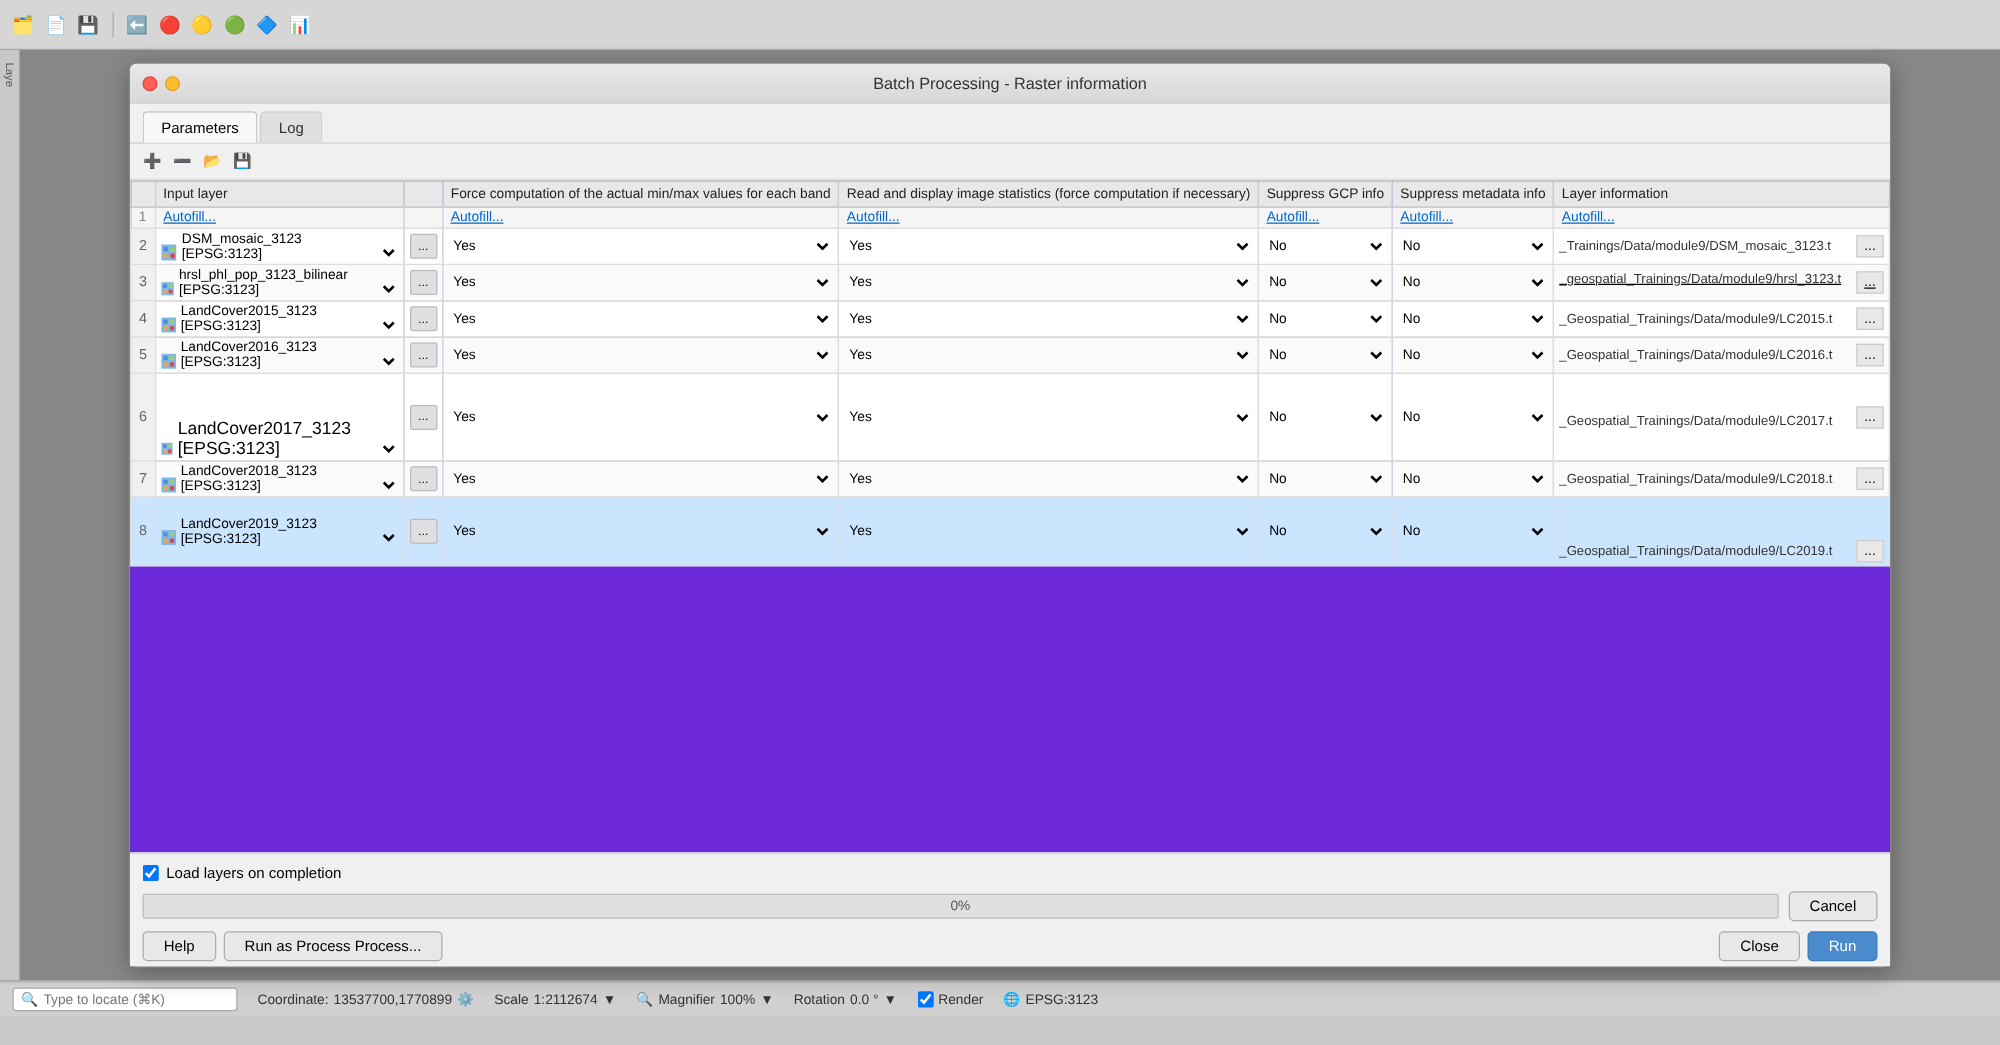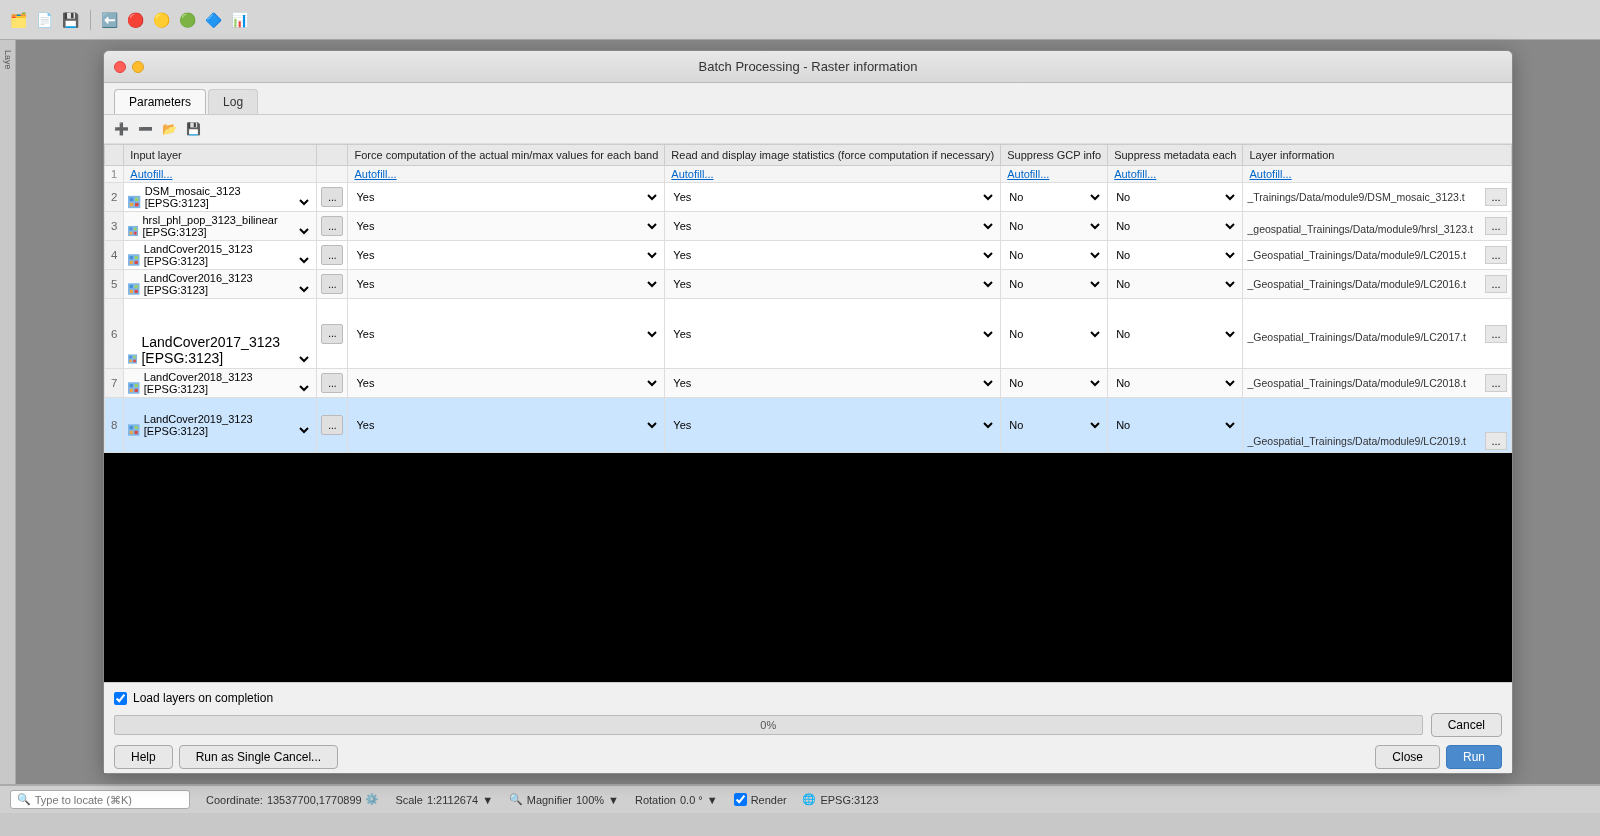--- a/index.html
+++ b/index.html
@@ -123,21 +123,21 @@
       cursor: pointer;
       border: 1px solid transparent;
       border-radius: 2px;
       font-size: 12px;
     }
 
     
     .table-container {
       flex: 1;
       overflow: auto;
-      background: #000000;
+      background: #6d28d9;
       margin: 0;
     }
 
     table {
       width: 100%;
       border-collapse: collapse;
       font-size: 11.5px;
     }
 
     thead tr th {
@@ -433,21 +433,21 @@
         <div class="table-container" style="height: 420px;">
           <table>
             <thead>
               <tr>
                 <th style="width:24px;"></th>
                 <th class="col-input-layer">Input layer</th>
                 <th style="width:24px;"></th>
                 <th class="col-force">Force computation of the actual min/max values for each band</th>
                 <th class="col-read">Read and display image statistics (force computation if necessary)</th>
                 <th class="col-suppress-gcp">Suppress GCP info</th>
-                <th class="col-suppress-meta">Suppress metadata each</th>
+                <th class="col-suppress-meta">Suppress metadata info</th>
                 <th class="col-layer-info">Layer information</th>
               </tr>
 
               <tr class="autofill-row">
                 <td>1</td>
                 <td><span class="autofill-link">Autofill...</span></td>
                 <td></td>
                 <td><span class="autofill-link">Autofill...</span></td>
                 <td><span class="autofill-link">Autofill...</span></td>
                 <td><span class="autofill-link">Autofill...</span></td>
@@ -542,21 +542,21 @@
           <select class="cell-select" style="max-width:20px;"></select>
         </div>
       </td>
       <td>
         <div class="cell-with-dropdown">
           <span style="flex:1; font-size:11px; padding-left:4px;">No</span>
           <select class="cell-select" style="max-width:20px;"></select>
         </div>
       </td>
       <td>
-        <div style="display:flex; align-items:flex-end; gap:12px;">
+        <div style="display:flex; align-items:flex-start; gap:12px;text-decoration:underline;">
           <span class="path-text">_geospatial_Trainings/Data/module9/hrsl_3123.t</span>
           <button class="cell-dots-btn">...</button>
         </div>
       </td>
     </tr>
                 <tr>
       <td class="row-num">4</td>
       <td>
         <div class="layer-cell">
           <svg width="14" height="14" viewBox="0 0 14 14">
@@ -817,21 +817,21 @@
                 <div class="progress-bar-fill" id="progress-fill"></div>
               </div>
               <span style="position:absolute; width:100%; text-align:center; font-size:11px; color:#555; pointer-events:none;">0%</span>
             </div>
             <button class="cancel-btn btn">Cancel</button>
           </div>
 
           <div class="buttons-row">
             <div class="btn-left">
               <button class="btn">Help</button>
-              <button class="btn">Run as Single Cancel...</button>
+              <button class="btn">Run as Process Process...</button>
             </div>
             <div class="btn-right">
               <button class="btn">Close</button>
               <button class="btn btn-run">Run</button>
             </div>
           </div>
         </div>
 
       </div>
     </div>

